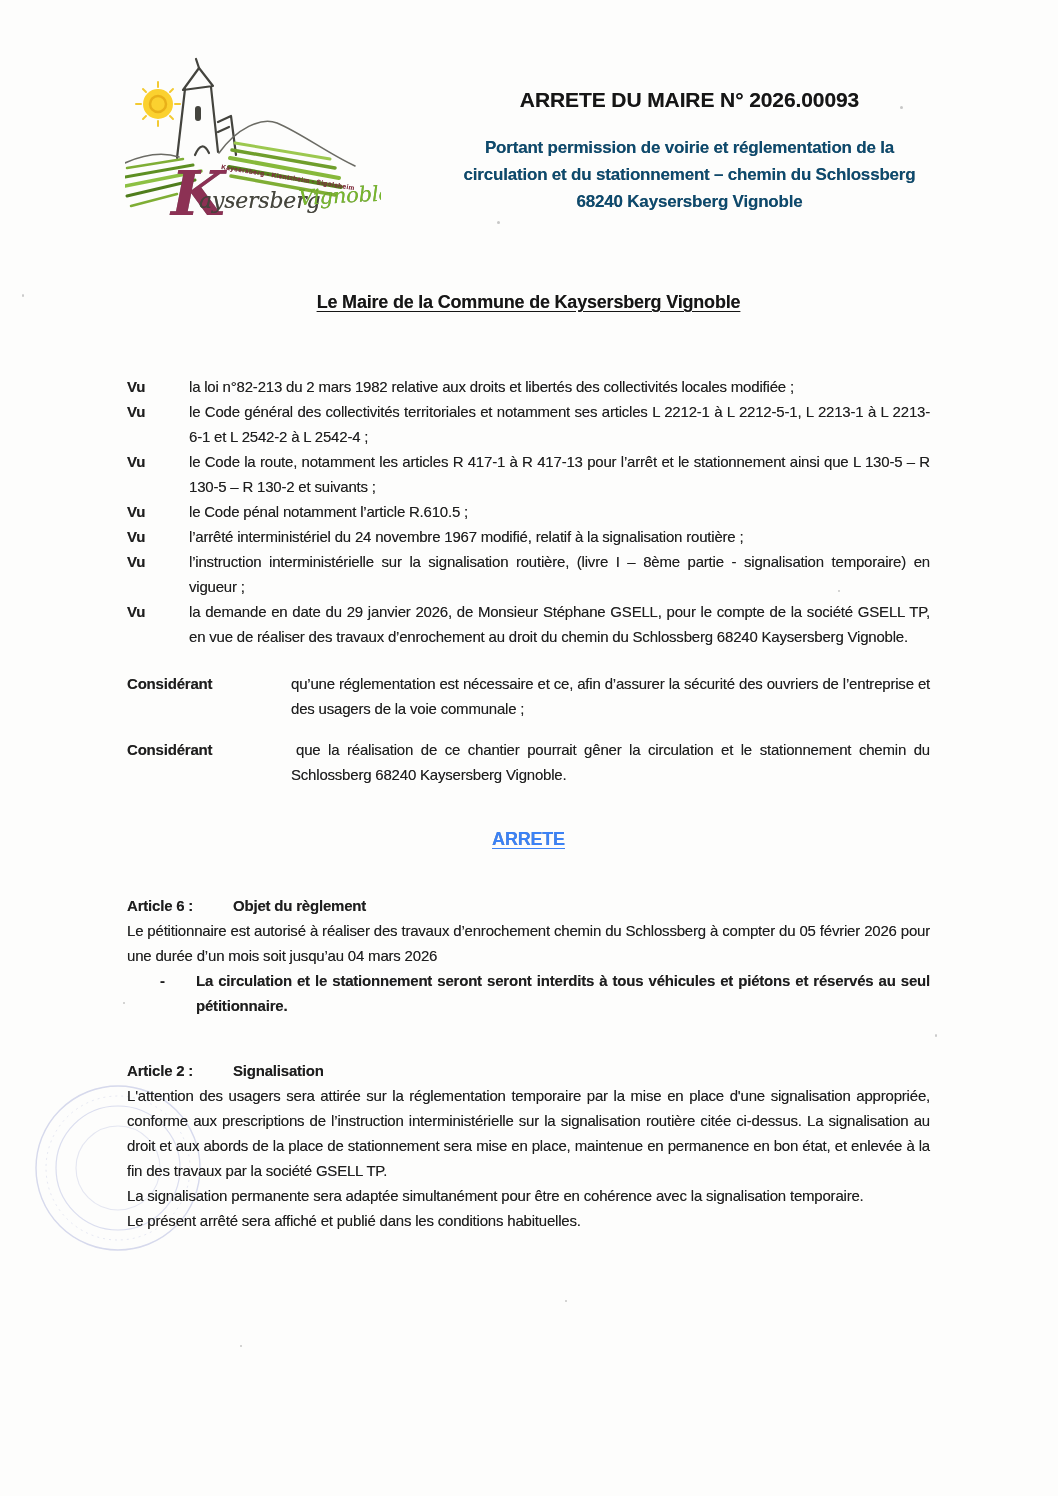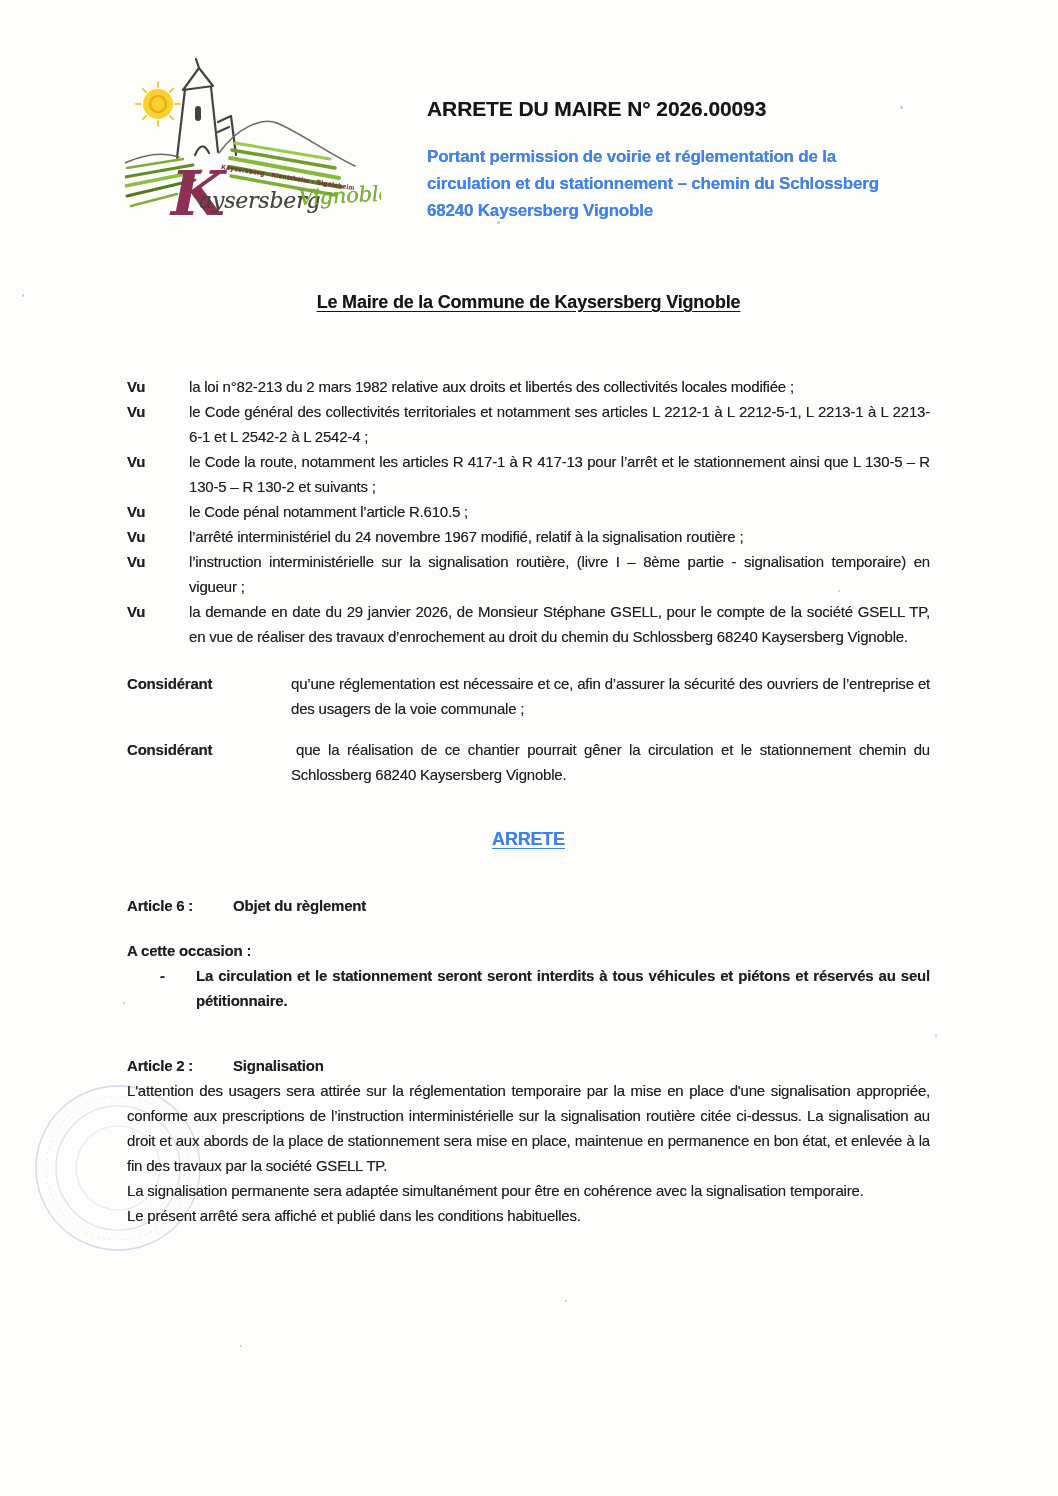--- a/index.html
+++ b/index.html
@@ -22,30 +22,30 @@
     width:803px;
     font-size:15px;
     line-height:25px;
     letter-spacing:-0.2px;
     text-shadow:0 0 0.5px rgba(45,45,45,.55);
   }
   
   .header { position:relative; height:240px; }
   .logo { position:absolute; left:-2px; top:56px; width:256px; height:172px; }
   .title-block {
-    position:absolute; left:300px; right:-22px; top:97px;
-    text-align:left;
+    position:absolute; left:300px; right:-22px; top:88px;
+    text-align:center;
   }
   .doc-title {
     font-size:21px; font-weight:bold; color:#161616;
     letter-spacing:-0.1px; line-height:24px;
   }
   .doc-subtitle {
     margin-top:22px;
-    font-size:17px; font-weight:bold; color:#3b82f6;
+    font-size:17px; font-weight:bold; color:#0c4a6e;
     line-height:27px; letter-spacing:-0.2px;
   }
   
   .main-heading {
     margin-top:50px;
     text-align:center;
     font-size:18px; font-weight:bold; color:#161616;
     text-decoration:underline;
     text-underline-offset:3px;
     line-height:24px;
@@ -218,21 +218,21 @@
       </div>
     </div>
 
     <div class="arrete-heading">ARRETE</div>
 
     <div class="art1">
       <div class="article-head">
         <span class="art-label">Article 6 :</span>
         <span>Objet du règlement</span>
       </div>
-      <div class="occasion">A cette occasion :</div>
+      <div class="article-body">Le pétitionnaire est autorisé à réaliser des travaux d’enrochement chemin du Schlossberg à compter du 05 février 2026 pour une durée d’un mois soit jusqu’au 04 mars 2026</div>
       <div class="bullet-row">
         <span class="bullet-dash">-</span>
         <span class="bullet-text">La circulation et le stationnement seront seront interdits à tous véhicules et piétons et réservés au seul pétitionnaire.</span>
       </div>
     </div>
 
     <div class="art2">
       <div class="article-head">
         <span class="art-label">Article 2 :</span>
         <span>Signalisation</span>

